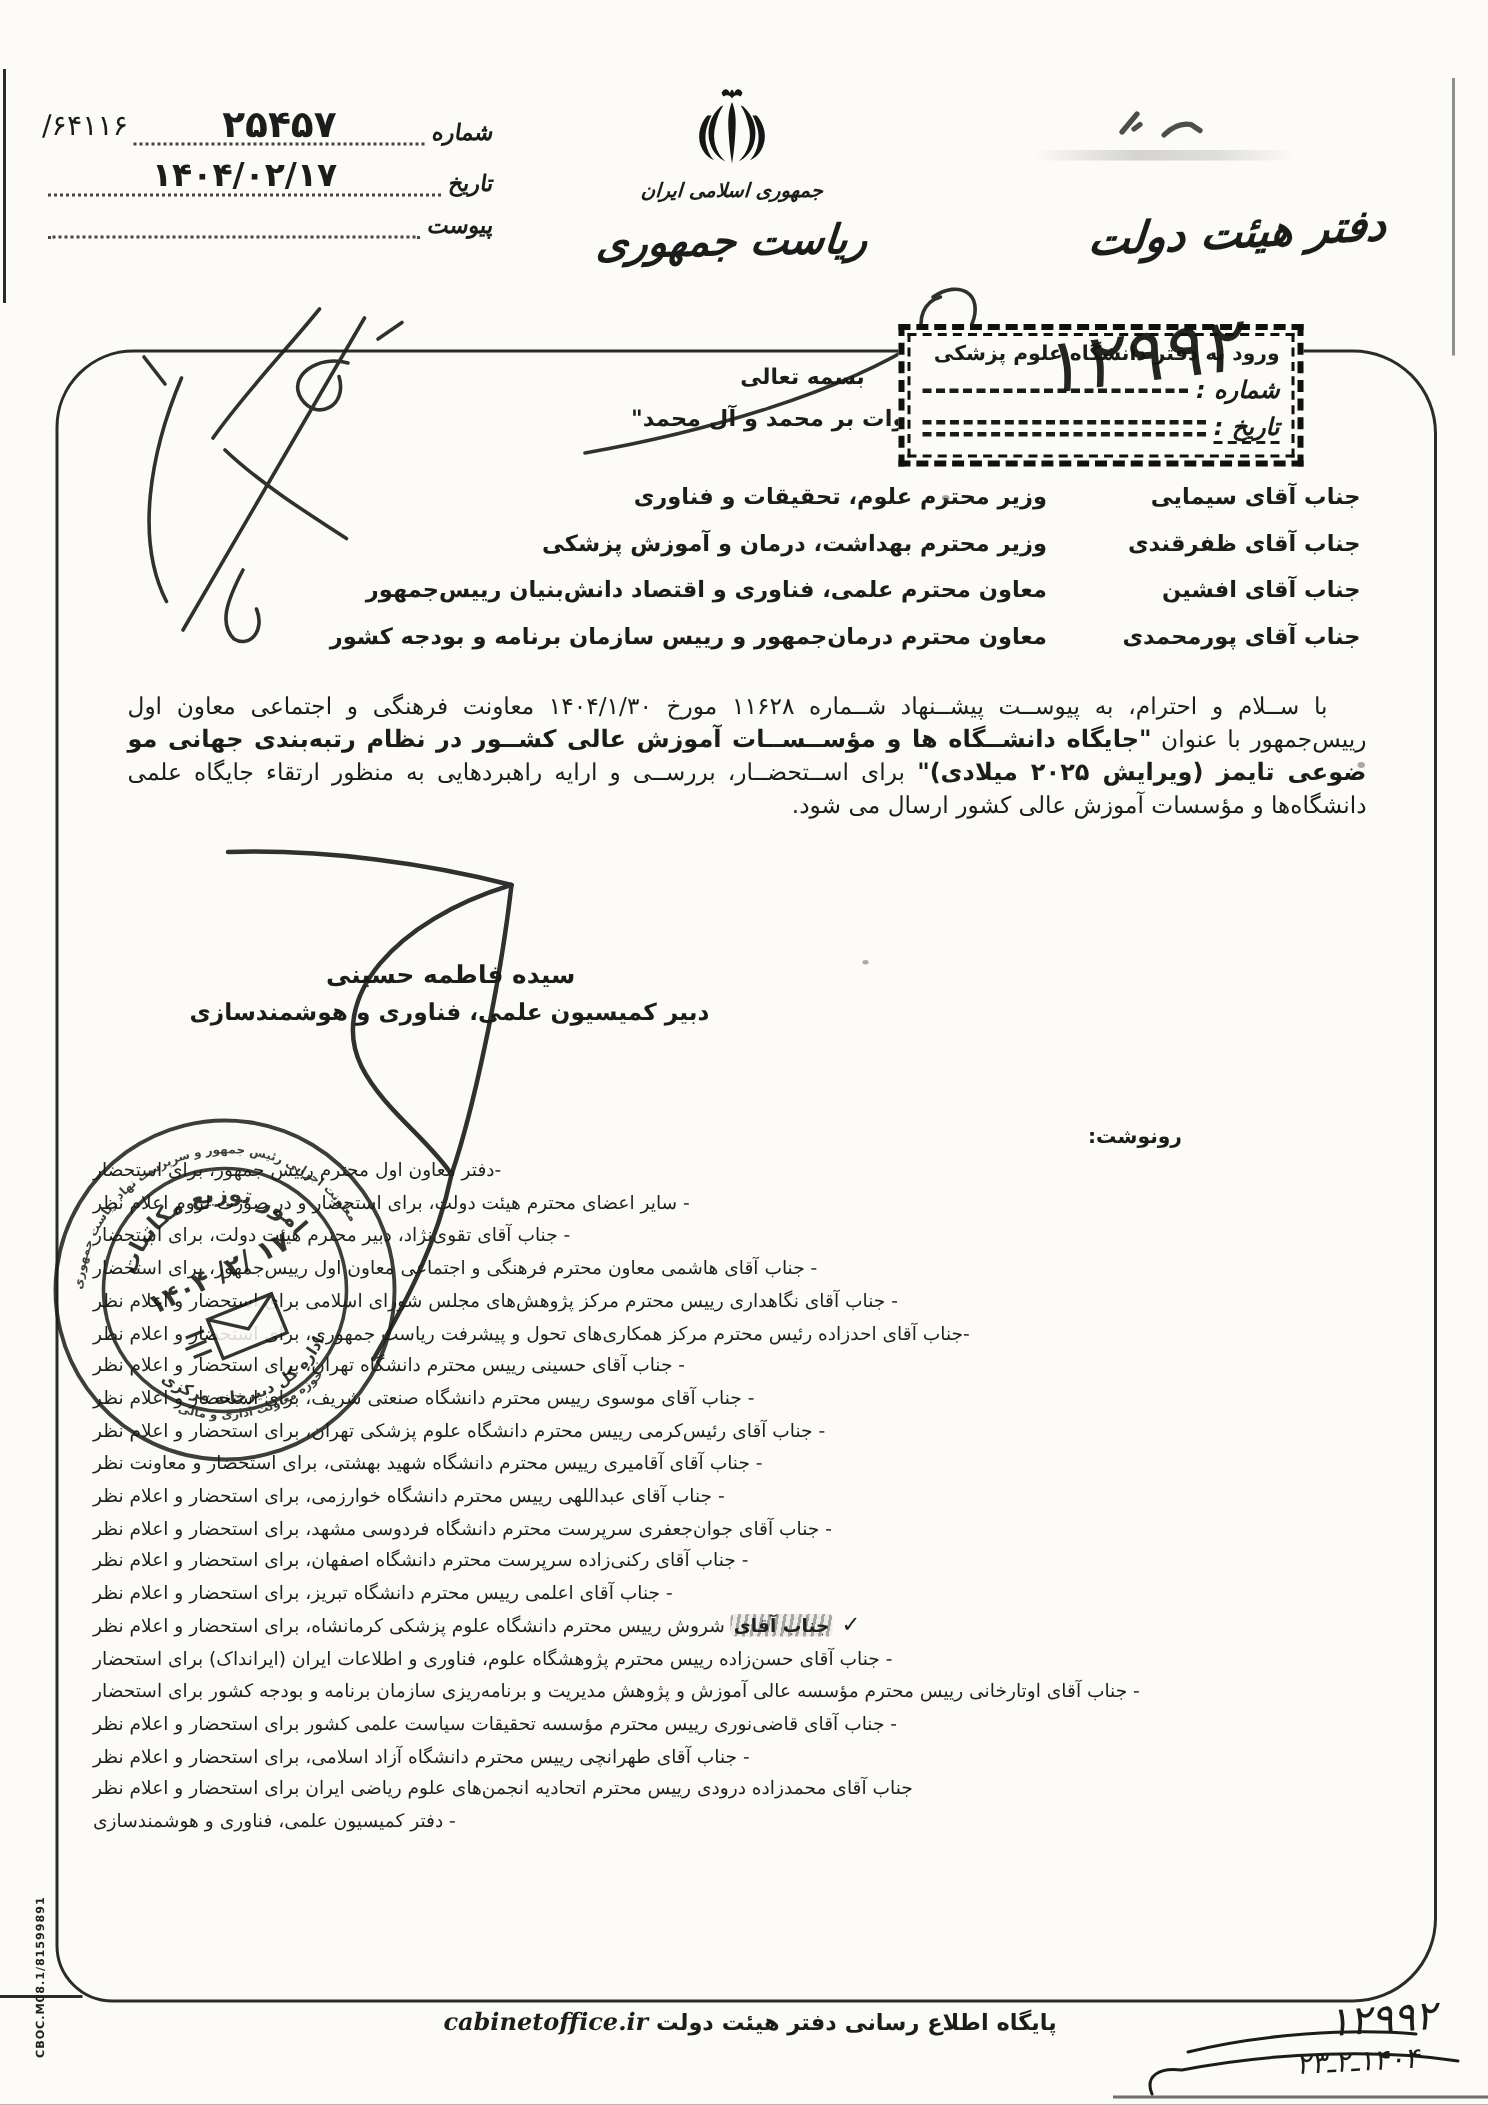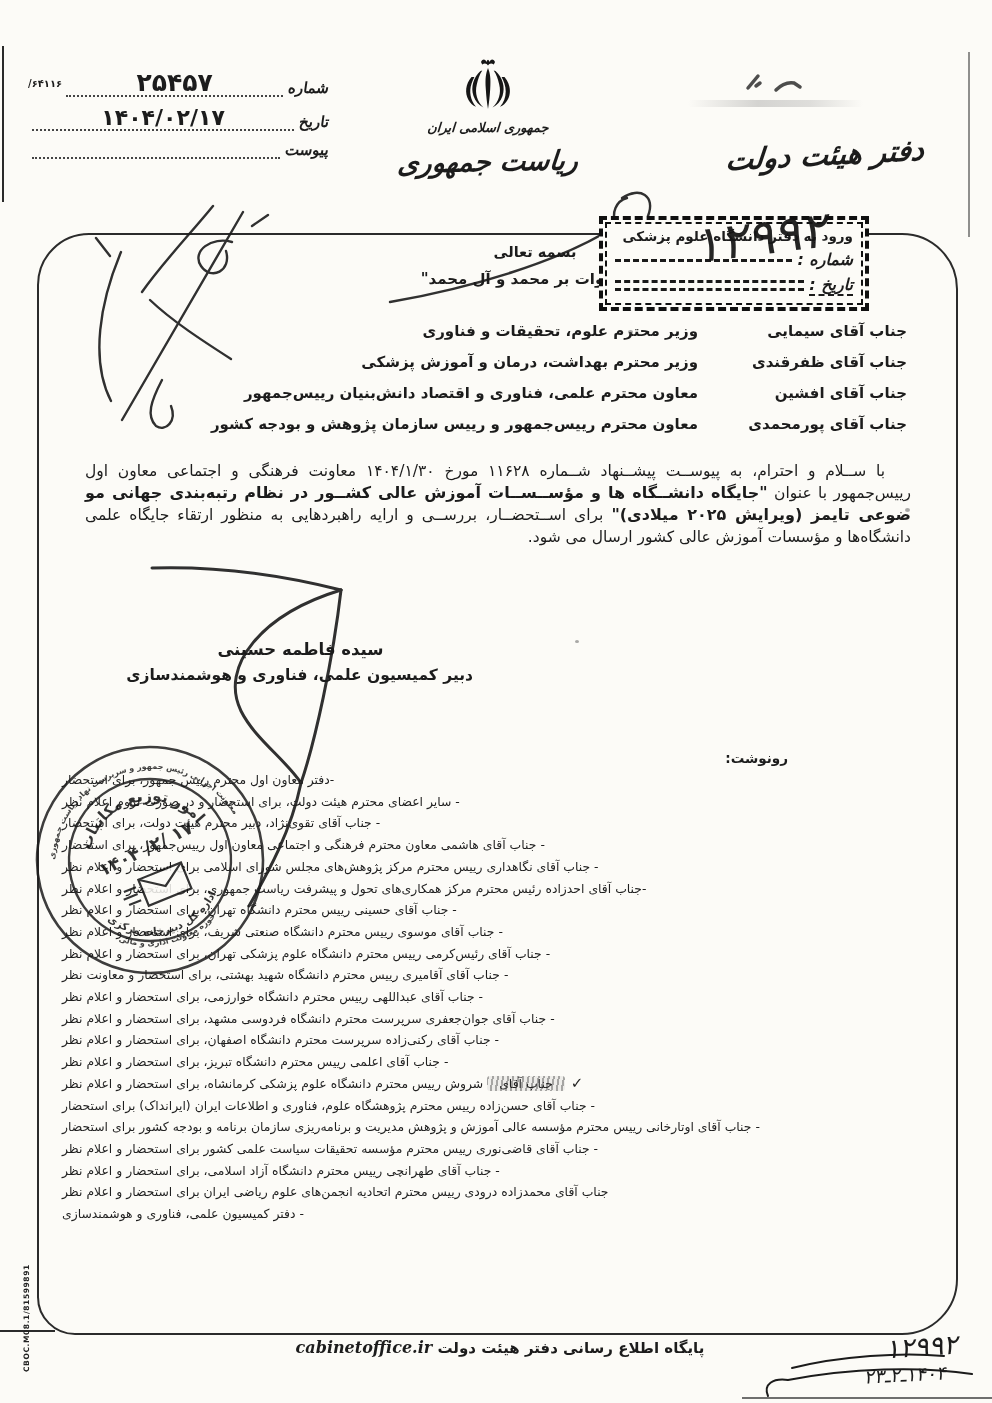--- a/index.html
+++ b/index.html
@@ -8,21 +8,21 @@
     background:#fcfbf7;overflow:hidden;
     font-family:"DejaVu Sans",sans-serif;color:#1c1c1c;
   }
   .abs{position:absolute;}
   
   .hdr-left{left:28px;top:70px;width:300px;direction:rtl;}
   .hdr-row{display:flex;align-items:flex-end;margin-bottom:10px;direction:rtl;}
   .hdr-label{font-weight:bold;font-style:italic;font-size:15px;transform:skewX(6deg);white-space:nowrap;}
   .dotline{border-bottom:2px dotted #444;flex:1;margin:0 4px;text-align:center;}
   .big-num{font-weight:bold;font-size:25px;letter-spacing:2px;line-height:1;}
-  .num-prefix{font-weight:bold;font-size:10px;letter-spacing:1px;align-self:center;}
+  .num-prefix{font-weight:normal;font-size:19px;letter-spacing:1px;align-self:center;}
   .date-num{font-weight:bold;font-size:22px;letter-spacing:1px;line-height:1;}
   
   .emblem{left:458px;top:54px;width:60px;height:64px;}
   .country{left:398px;top:120px;width:180px;text-align:center;font-size:13px;font-weight:bold;font-style:italic;transform:skewX(-4deg);}
   .presidency{left:388px;top:146px;width:200px;text-align:center;font-size:27px;font-weight:bold;font-style:italic;transform:skewX(-6deg) rotate(-1deg);}
   
   .cabinet{left:710px;top:138px;width:230px;text-align:center;font-size:29px;font-weight:bold;font-style:italic;transform:skewX(-8deg) rotate(-3deg);}
   
   .letter-frame{left:37px;top:233px;width:917px;height:1098px;border:2px solid #2b2b2b;border-radius:52px 56px 56px 38px;}
   .footer-line-ext{left:0;top:1330px;width:55px;height:2px;background:#2b2b2b;}
@@ -52,23 +52,23 @@
   .body-text b{font-size:16px;}
   
   .sig{left:128px;top:640px;width:345px;text-align:center;direction:rtl;}
   .sig-name{font-weight:bold;font-size:16.5px;}
   .sig-title{font-weight:bold;font-size:15.5px;margin-top:7px;white-space:nowrap;}
   
   .cc{left:62px;top:750px;width:872px;direction:rtl;}
   .cc-title{font-weight:bold;font-size:13.5px;text-align:right;padding-left:0;padding-right:146px;margin-bottom:3px;}
   .cc-line{font-size:12.4px;line-height:21.7px;text-align:left;white-space:nowrap;color:#1f1f1f;}
   .check{font-size:15px;font-weight:bold;margin-left:6px;}
-  .scribbled{position:relative;padding:0 12px;background:
+  .scribbled{position:relative;padding:0 2px;background:
      repeating-linear-gradient(100deg, rgba(60,60,60,.45) 0 2px, rgba(160,160,160,.15) 2px 5px);
-     border-radius:3px;font-weight:normal;}
+     border-radius:3px;font-weight:bold;}
   
   .dist-stamp{left:28px;top:738px;width:244px;height:244px;transform:rotate(-14deg);opacity:.85;z-index:5;}
   
   .footer{left:230px;top:1338px;width:540px;text-align:center;direction:rtl;font-size:15px;font-weight:bold;}
   .footer .site{font-family:"DejaVu Serif",serif;font-weight:bold;font-size:16px;font-style:italic;}
   
   .hand-num{left:800px;top:1334px;width:160px;font-size:27px;font-weight:400;transform:rotate(-4deg) skewX(-12deg);letter-spacing:2px;direction:rtl;}
   .hand-date{left:768px;top:1366px;width:180px;font-size:19px;font-weight:400;transform:rotate(-3deg) skewX(-10deg);letter-spacing:1px;direction:rtl;}
   
   .side-code{left:22px;top:1372px;width:130px;font-size:7.5px;font-weight:bold;letter-spacing:.6px;transform:rotate(-90deg);transform-origin:left top;color:#222;}
@@ -159,21 +159,21 @@
     <div class="rcp-row">
       <span class="rcp-name">جناب آقای ظفرقندی</span>
       <span class="rcp-title">وزیر محترم بهداشت، درمان و آموزش پزشکی</span>
     </div>
     <div class="rcp-row">
       <span class="rcp-name">جناب آقای افشین</span>
       <span class="rcp-title">معاون محترم علمی، فناوری و اقتصاد دانش‌بنیان رییس‌جمهور</span>
     </div>
     <div class="rcp-row">
       <span class="rcp-name">جناب آقای پورمحمدی</span>
-      <span class="rcp-title">معاون محترم رییس‌جمهور و رییس سازمان پژوهش و بودجه کشور</span>
+      <span class="rcp-title">معاون محترم درمان‌جمهور و رییس سازمان برنامه و بودجه کشور</span>
     </div>
   </div>
 
   <div class="abs body-text">
     <span>با ســلام و احترام، به پیوســت پیشــنهاد شــماره ۱۱۶۲۸ مورخ ۱۴۰۴/۱/۳۰ معاونت فرهنگی و اجتماعی معاون اول رییس‌جمهور با عنوان </span><b>"جایگاه دانشــگاه ها و مؤســســات آموزش عالی کشــور در نظام رتبه‌بندی جهانی مو ضوعی تایمز (ویرایش ۲۰۲۵ میلادی)"</b><span> برای اســتحضــار، بررســی و ارایه راهبردهایی به منظور ارتقاء جایگاه علمی دانشگاه‌ها و مؤسسات آموزش عالی کشور ارسال می شود.</span>
   </div>
 
   <div class="abs sig">
     <div class="sig-name">سیده فاطمه حسینی</div>
     <div class="sig-title">دبیر کمیسیون علمی، فناوری و هوشمندسازی</div>

